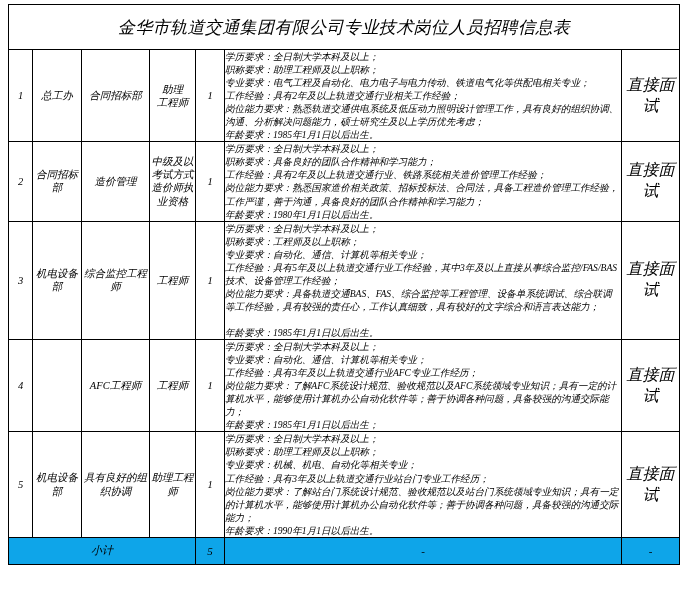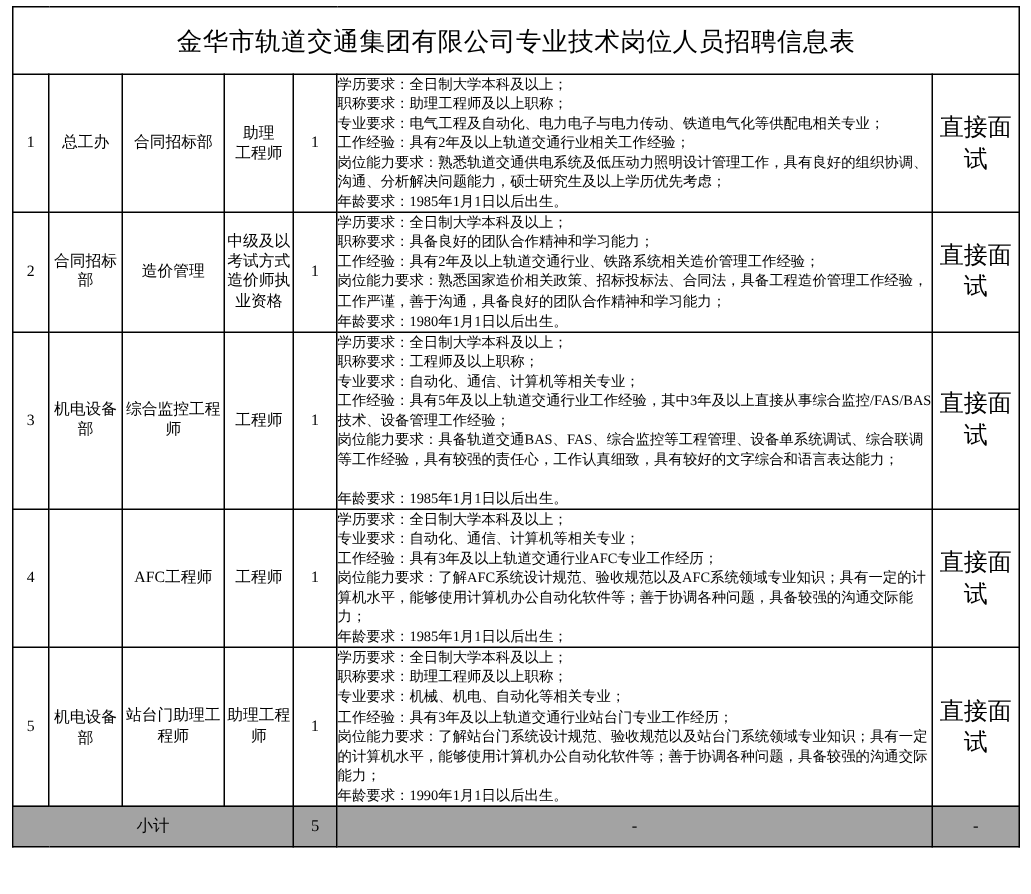--- a/index.html
+++ b/index.html
@@ -27,20 +27,21 @@
     border-collapse: collapse;
     table-layout: fixed;
     width: 671px;
   }
 
   table.sheet td, table.sheet th {
     border: 1px solid #000000;
     padding: 0;
     vertical-align: middle;
     font-weight: normal;
+    font-style: italic;
   }
 
   
   .title-cell {
     height: 44px;
     text-align: center;
     vertical-align: middle;
     font-size: 17px;
     font-weight: bold;
     letter-spacing: 0.4px;
@@ -96,21 +97,21 @@
   }
   .c-exam {
     text-align: center;
     vertical-align: middle;
     font-size: 16px;
     font-weight: bold;
   }
 
   
   .foot td {
-    background: #a3a3a3;
+    background: #0ea5e9;
     text-align: center;
     vertical-align: middle;
     font-size: 11px;
     font-weight: bold;
     height: 26px;
   }
 
   .col-seq   { width: 24px; }
   .col-dept  { width: 49px; }
   .col-post  { width: 68px; }
@@ -211,21 +212,21 @@
         <p>工作经验：具有3年及以上轨道交通行业AFC专业工作经历；</p>
         <p>岗位能力要求：了解AFC系统设计规范、验收规范以及AFC系统领域专业知识；具有一定的计算机水平，能够使用计算机办公自动化软件等；善于协调各种问题，具备较强的沟通交际能力；</p>
         <p>年龄要求：1985年1月1日以后出生；</p>
       </td>
       <td class="c-exam">直接面试</td>
     </tr>
 
     <tr>
       <td class="c-num">5</td>
       <td class="c-dept-top">机电设备部</td>
-      <td class="c-center">站台门助理工程师</td>
+      <td class="c-center">具有良好的组织协调</td>
       <td class="c-center">
         <div>助理工程</div>
         <div>师</div>
       </td>
       <td class="c-num">1</td>
       <td class="c-req">
         <p>学历要求：全日制大学本科及以上；</p>
         <p>职称要求：助理工程师及以上职称；</p>
         <p>专业要求：机械、机电、自动化等相关专业；</p>
         <p>工作经验：具有3年及以上轨道交通行业站台门专业工作经历；</p>

